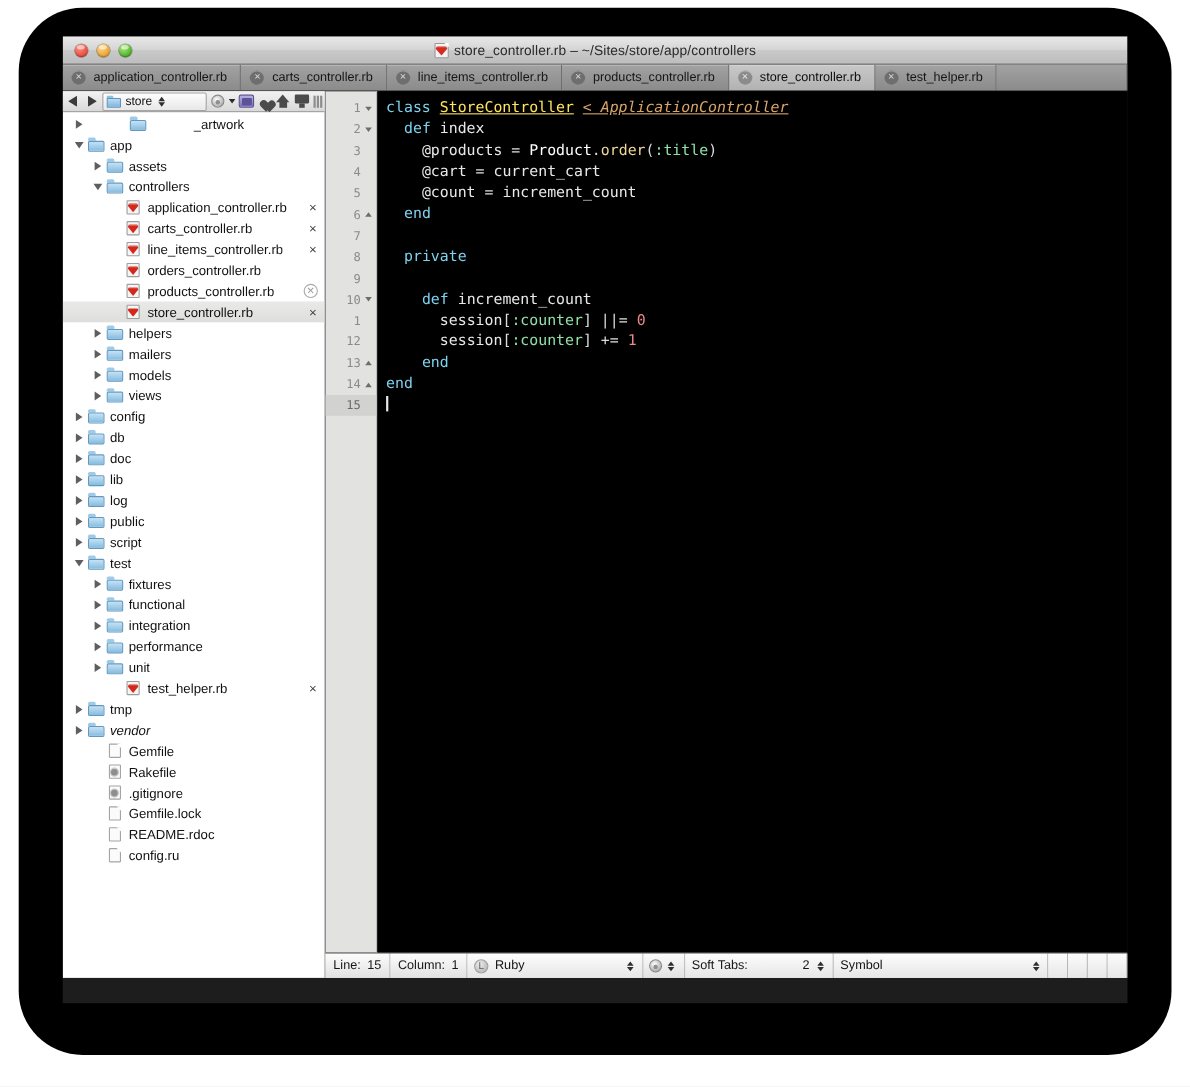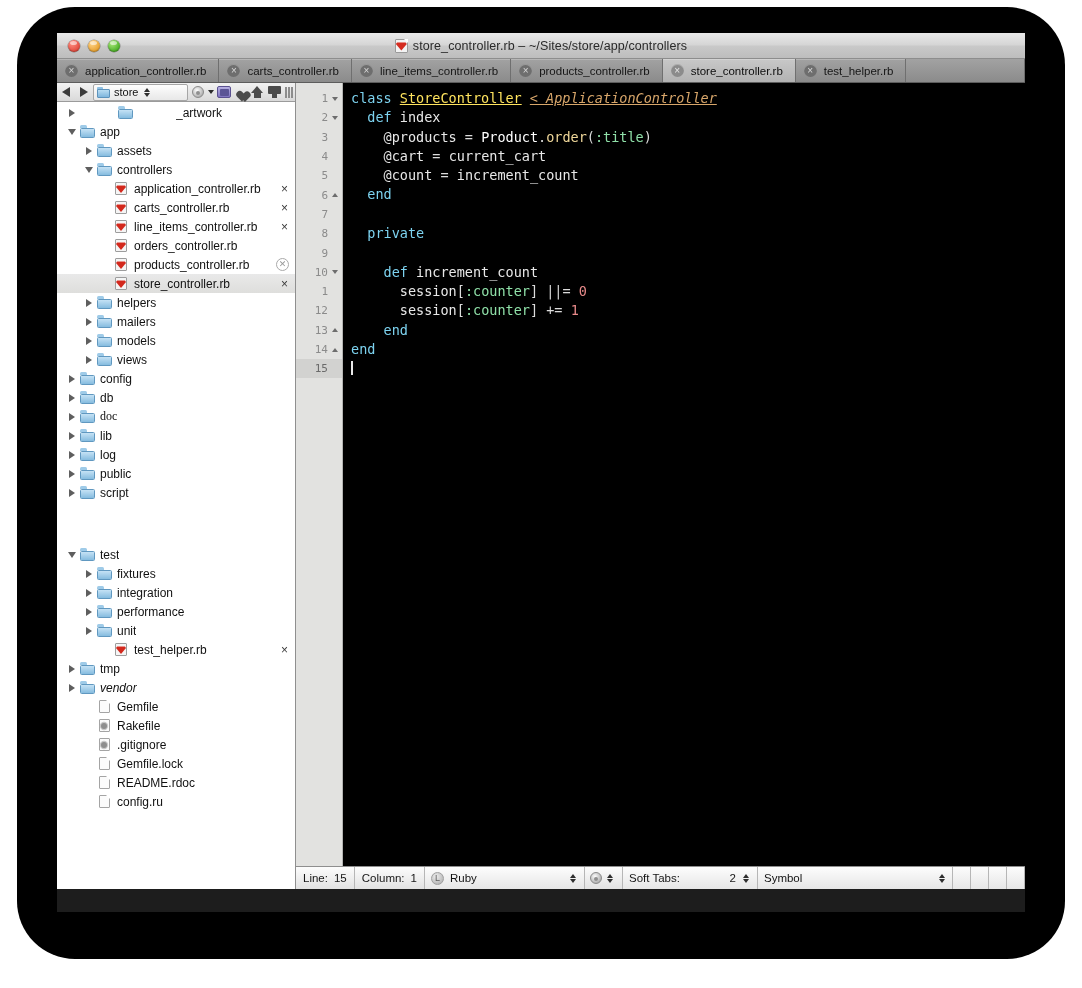--- a/index.html
+++ b/index.html
@@ -526,21 +526,21 @@
           <div class="row" style="padding-left: 9px;">
             <span class="twisty closed">
               <i></i>
             </span>
             <span class="row-ic ic-folder">
               <span class="tab-top"></span>
               <span class="bodyf"></span>
             </span>
             <span class="row-label">db</span>
           </div>
-          <div class="row" style="padding-left: 9px; font-family: Liberation Serif, serif;">
+          <div class="row" style="padding-left: 9px;">
             <span class="twisty closed">
               <i></i>
             </span>
             <span class="row-ic ic-folder">
               <span class="tab-top"></span>
               <span class="bodyf"></span>
             </span>
             <span class="row-label">doc</span>
           </div>
           <div class="row" style="padding-left: 9px;">
@@ -576,39 +576,49 @@
           <div class="row" style="padding-left: 9px;">
             <span class="twisty closed">
               <i></i>
             </span>
             <span class="row-ic ic-folder">
               <span class="tab-top"></span>
               <span class="bodyf"></span>
             </span>
             <span class="row-label">script</span>
           </div>
-          <div class="row" style="padding-left: 9px; margin-top: 43px;">
+          <div class="row" style="padding-left: 9px;">
             <span class="twisty open">
               <i></i>
             </span>
             <span class="row-ic ic-folder">
               <span class="tab-top"></span>
               <span class="bodyf"></span>
             </span>
             <span class="row-label">test</span>
           </div>
           <div class="row" style="padding-left: 26px;">
             <span class="twisty closed">
               <i></i>
             </span>
             <span class="row-ic ic-folder">
               <span class="tab-top"></span>
               <span class="bodyf"></span>
             </span>
             <span class="row-label">fixtures</span>
+          </div>
+          <div class="row" style="padding-left: 26px;">
+            <span class="twisty closed">
+              <i></i>
+            </span>
+            <span class="row-ic ic-folder">
+              <span class="tab-top"></span>
+              <span class="bodyf"></span>
+            </span>
+            <span class="row-label">functional</span>
           </div>
           <div class="row" style="padding-left: 26px;">
             <span class="twisty closed">
               <i></i>
             </span>
             <span class="row-ic ic-folder">
               <span class="tab-top"></span>
               <span class="bodyf"></span>
             </span>
             <span class="row-label">integration</span>

